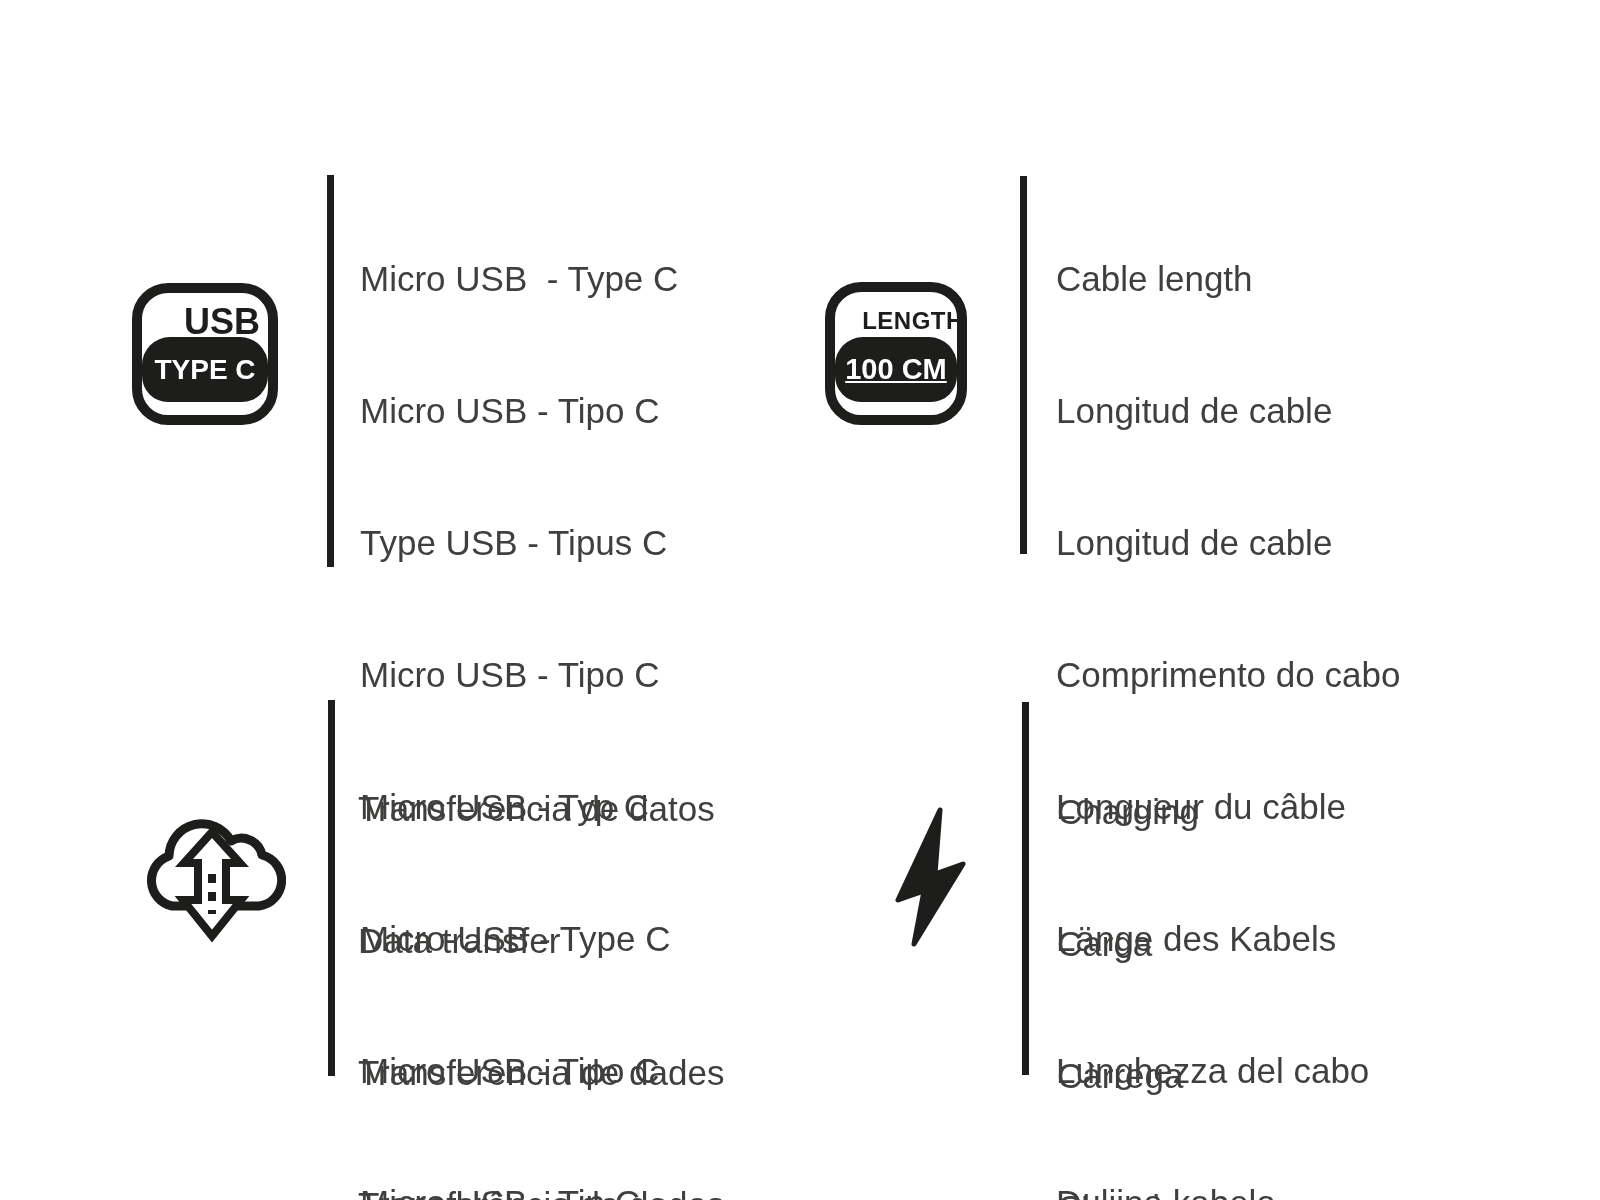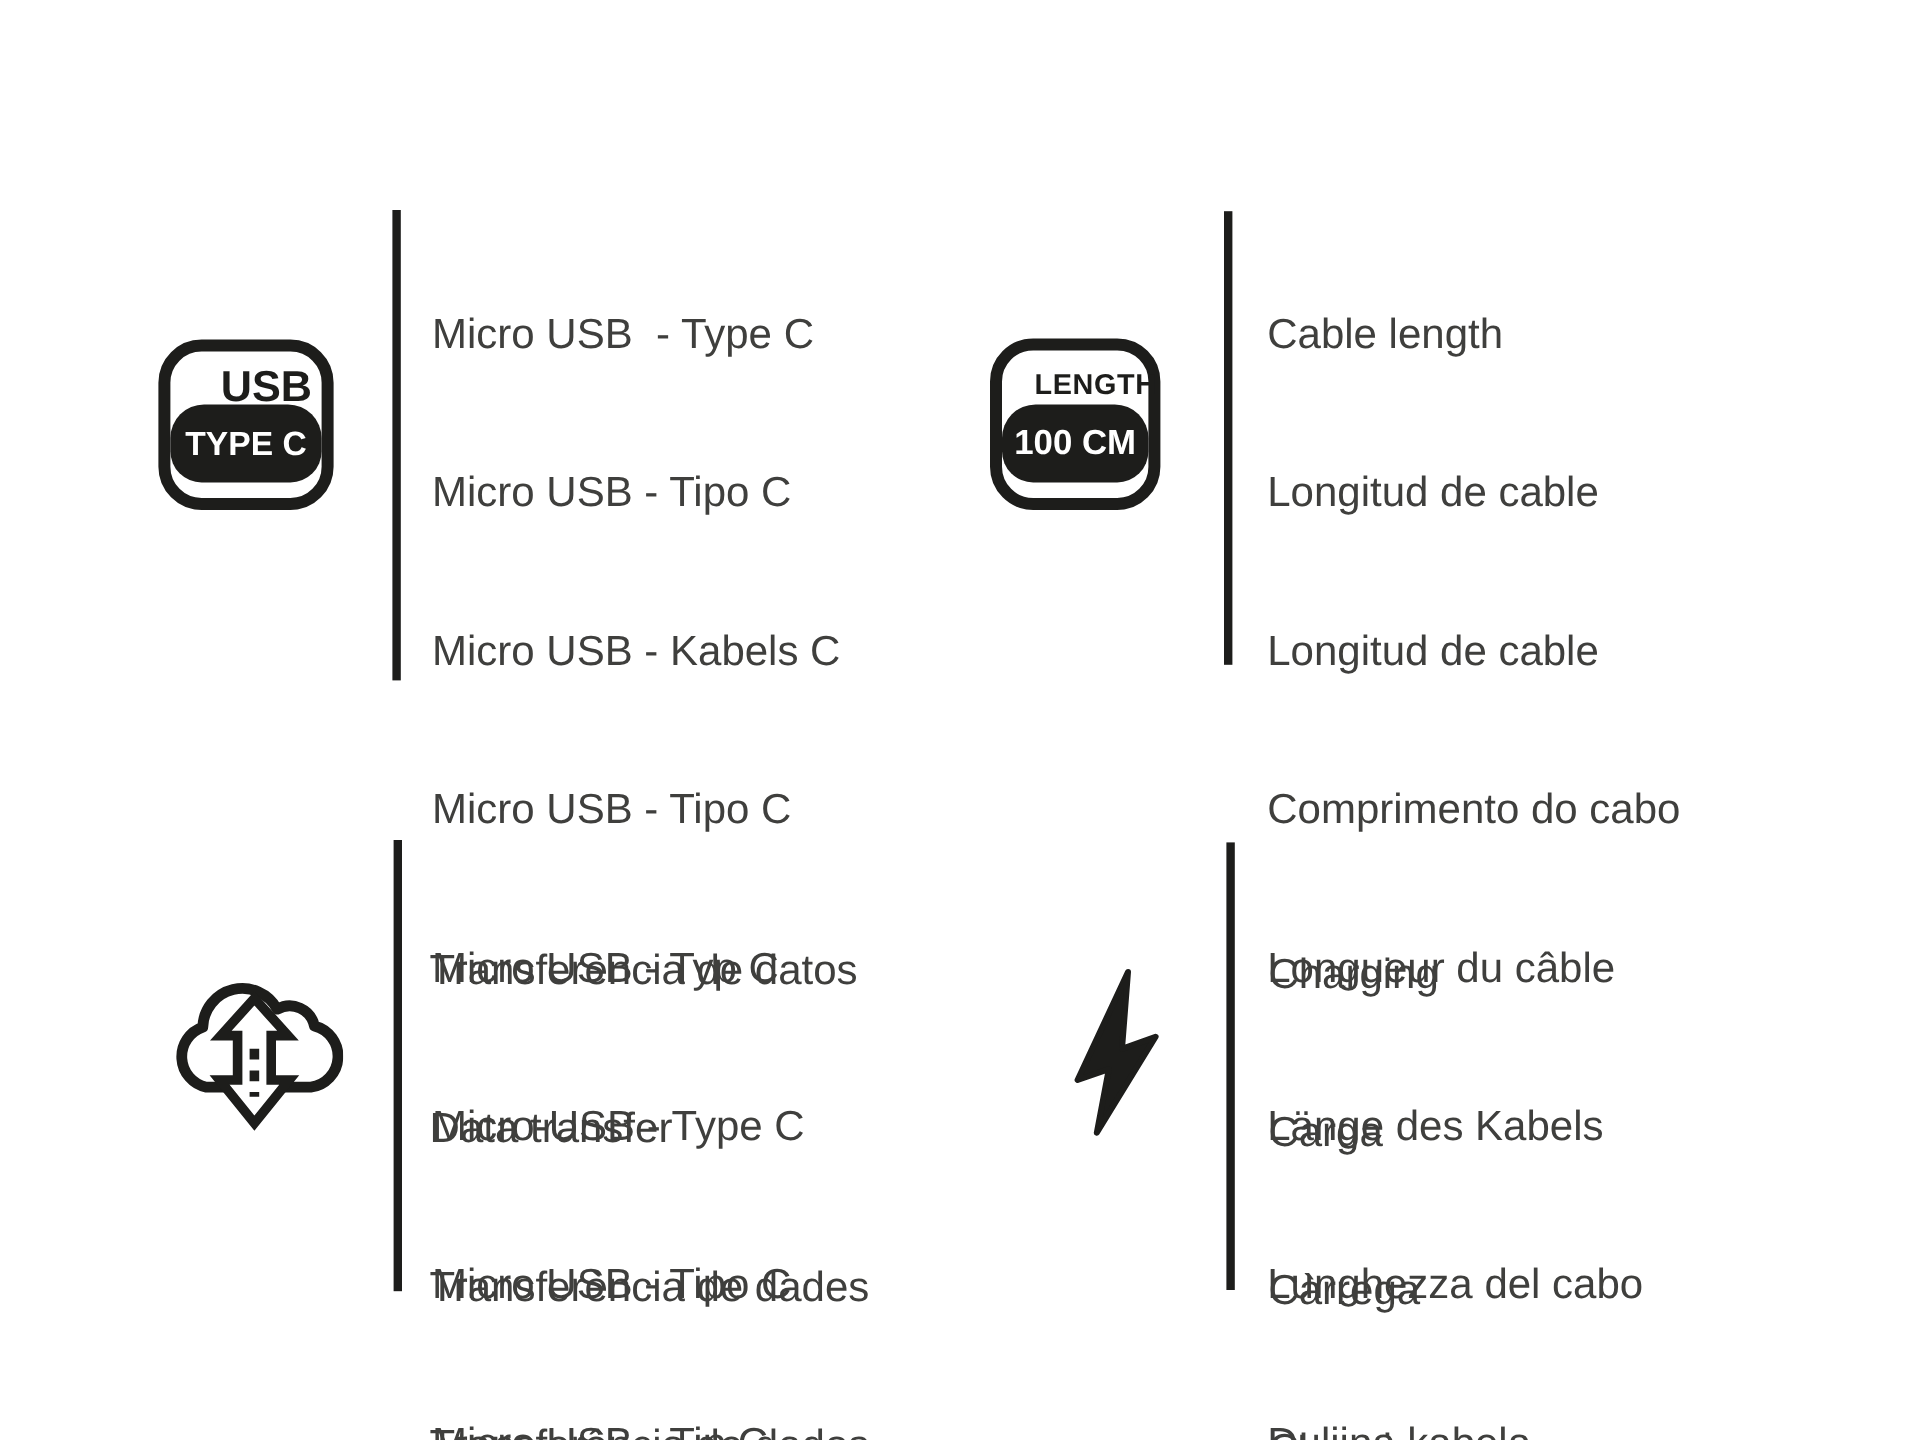--- a/index.html
+++ b/index.html
@@ -47,41 +47,41 @@
     position:absolute;left:0;right:0;bottom:13px;height:53%;
     background:#1d1d1b;border-radius:28px 28px 26px 26px;
     display:flex;align-items:center;justify-content:center;
     font-weight:700;color:#ffffff;
   }
   #badge-usb{left:132px;top:283px;width:146px;height:142px;}
   #badge-usb .top{font-size:36px;}
   #badge-usb .pill{font-size:28px;}
   #badge-len{left:825px;top:282px;width:142px;height:143px;}
   #badge-len .top{font-size:24px;letter-spacing:.5px;}
-  #badge-len .pill{font-size:29px;}
+  #badge-len .pill{font-size:29px;text-decoration:underline;}
 
   .iconsvg{position:absolute;}
   #cloud-icon{left:136px;top:800px;}
   #bolt-icon{left:888px;top:802px;}
 </style>
 </head>
 <body>
 
 <div class="canvas">
 
   <section>
     <div class="badge" id="badge-usb">
       <div class="top">USB</div>
       <div class="pill">TYPE C</div>
     </div>
     <div class="vbar" id="bar-tl"></div>
     <div class="lines" id="lines-tl">
       <div class="line">Micro USB  - Type C</div>
       <div class="line">Micro USB - Tipo C</div>
-      <div class="line">Micro USB - Kabels C</div>
+      <div class="line">Type USB - Tipus C</div>
       <div class="line">Micro USB - Tipo C</div>
       <div class="line">Micro USB - Typ C</div>
       <div class="line">Micro-USB - Type C</div>
       <div class="line">Micro USB - Tipo C</div>
       <div class="line">Micro USB - Tip C</div>
       
     </div>
   </section>
 
   <section>

